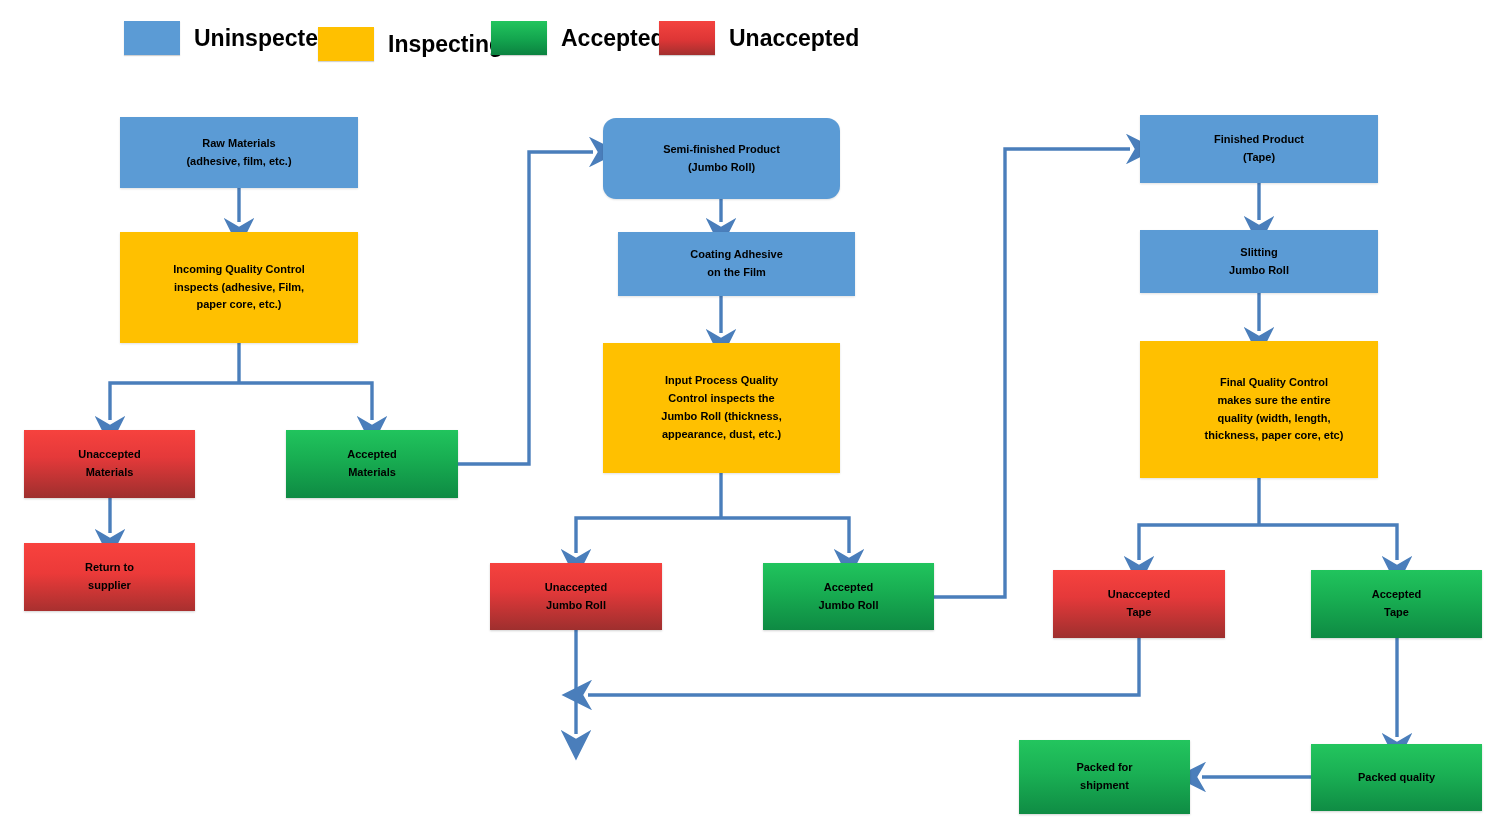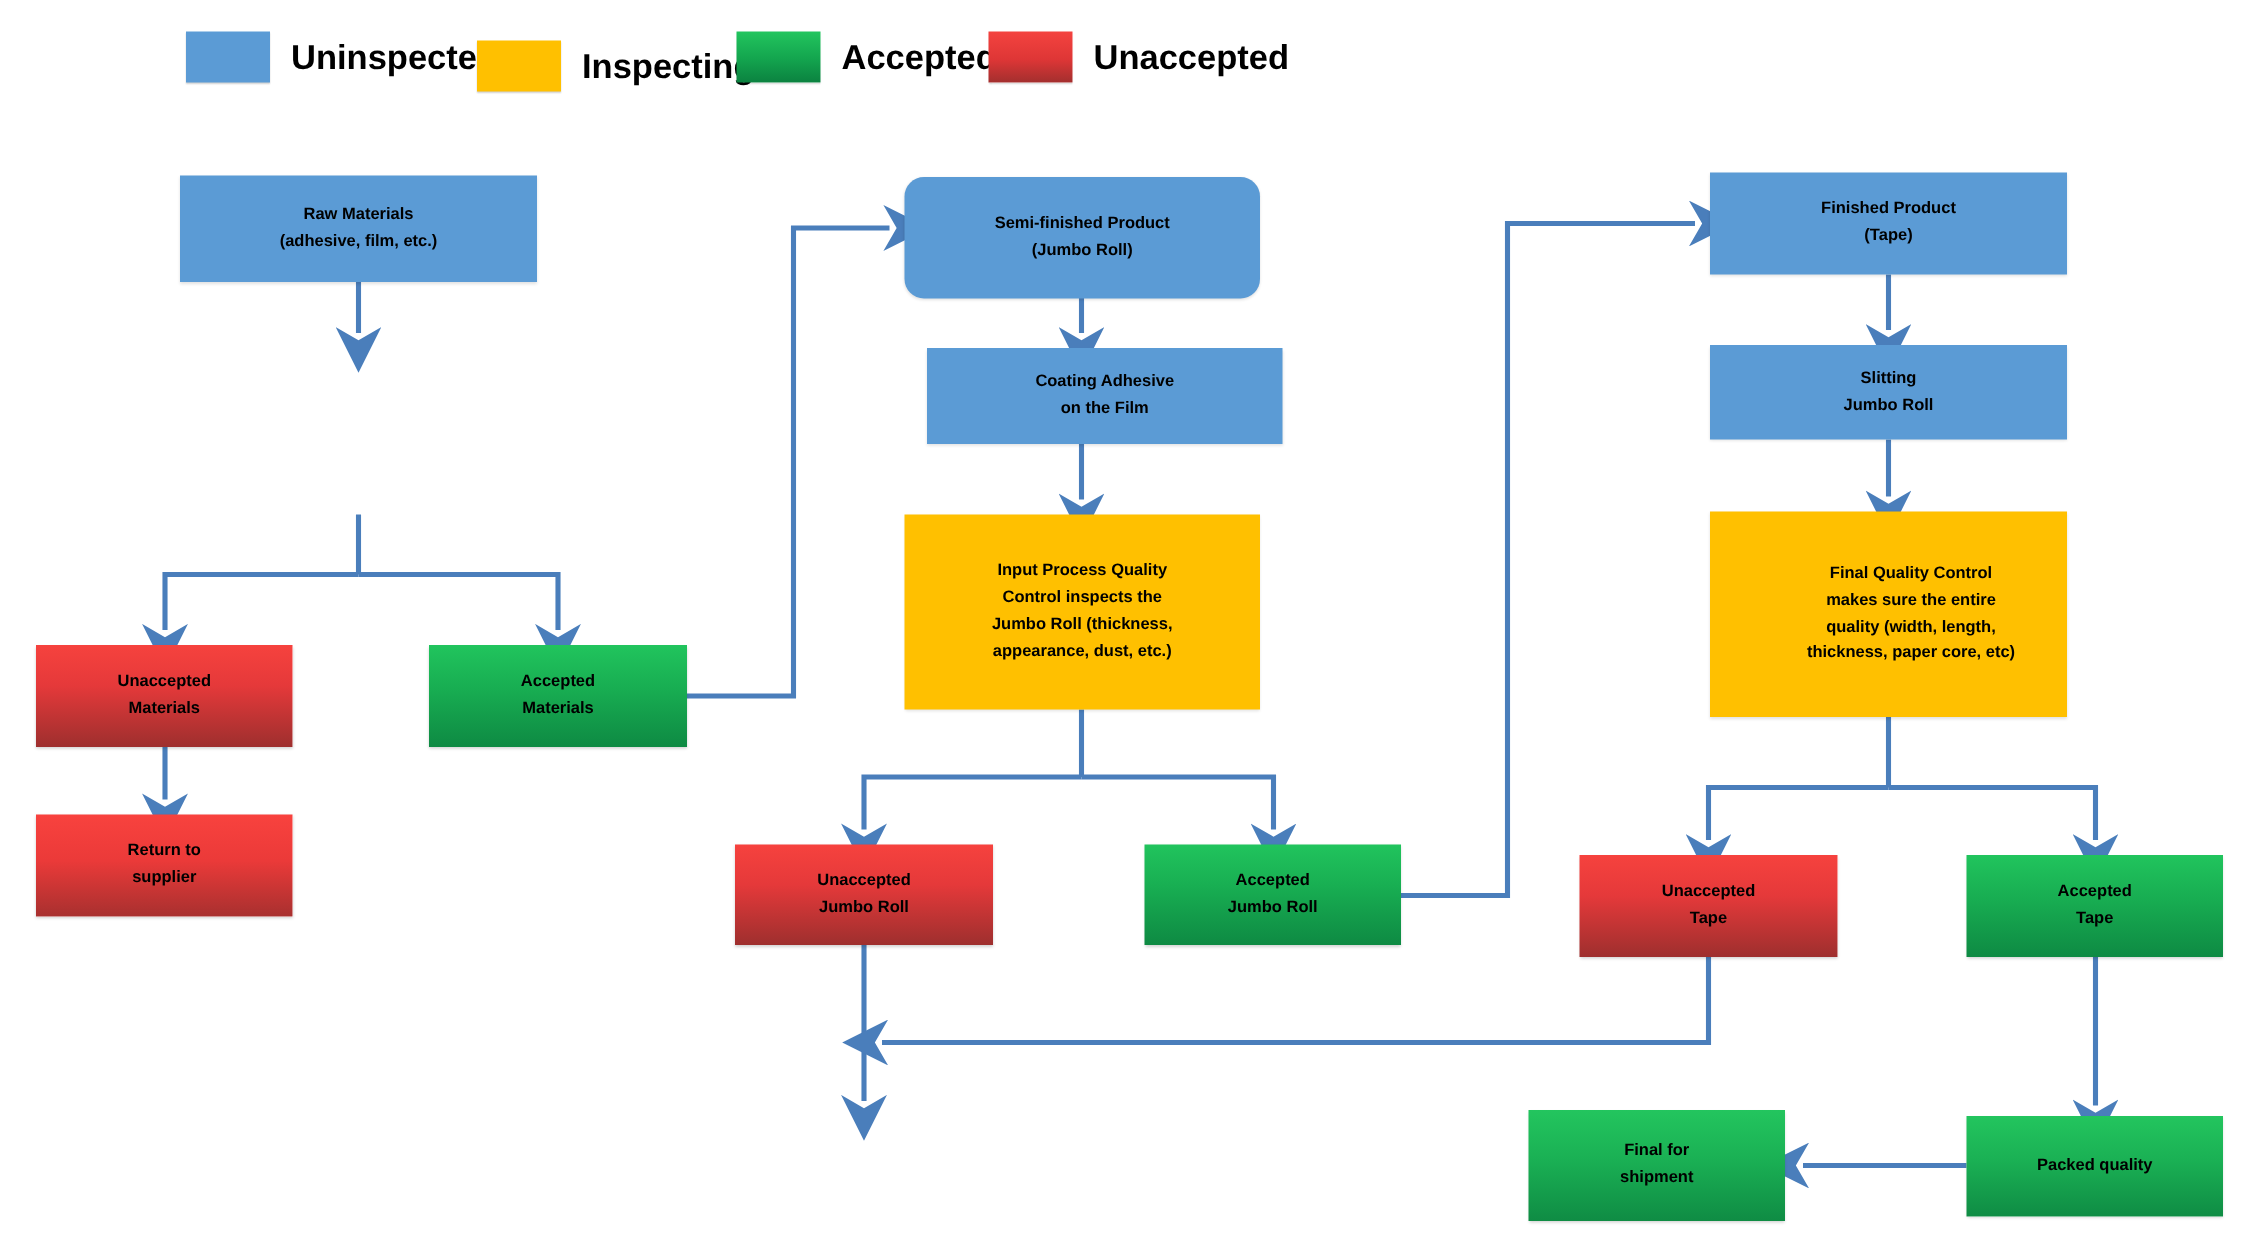--- a/index.html
+++ b/index.html
@@ -157,20 +157,27 @@
     <span class="legend-label">Unaccepted</span>
   </div>
 
   <div class="node fill-blue" style="left:120px; top:117px; width:238px; height:71px;">
     <span class="node-text">
       <span>Raw Materials</span><br>
       <span>(adhesive, film, etc.)</span>
     </span>
   </div>
 
+  <div class="node fill-amber" style="left:120px; top:232px; width:238px; height:111px;">
+    <span class="node-text">
+      <span>Incoming Quality Control</span><br>
+      <span>inspects (adhesive, Film,</span><br>
+      <span>paper core, etc.)</span>
+    </span>
+  </div>
 
   <div class="node fill-red" style="left:24px; top:430px; width:171px; height:68px;">
     <span class="node-text">
       <span>Unaccepted</span><br>
       <span>Materials</span>
     </span>
   </div>
 
   <div class="node fill-green" style="left:286px; top:430px; width:172px; height:68px;">
     <span class="node-text">
@@ -262,18 +269,18 @@
   </div>
 
   <div class="node fill-green-plain" style="left:1311px; top:744px; width:171px; height:67px;">
     <span class="node-text">
       <span>Packed quality</span>
     </span>
   </div>
 
   <div class="node fill-green-plain" style="left:1019px; top:740px; width:171px; height:74px;">
     <span class="node-text">
-      <span>Final for</span><br>
+      <span>Packed for</span><br>
       <span>shipment</span>
     </span>
   </div>
 
 </div>
 
 </body></html>

